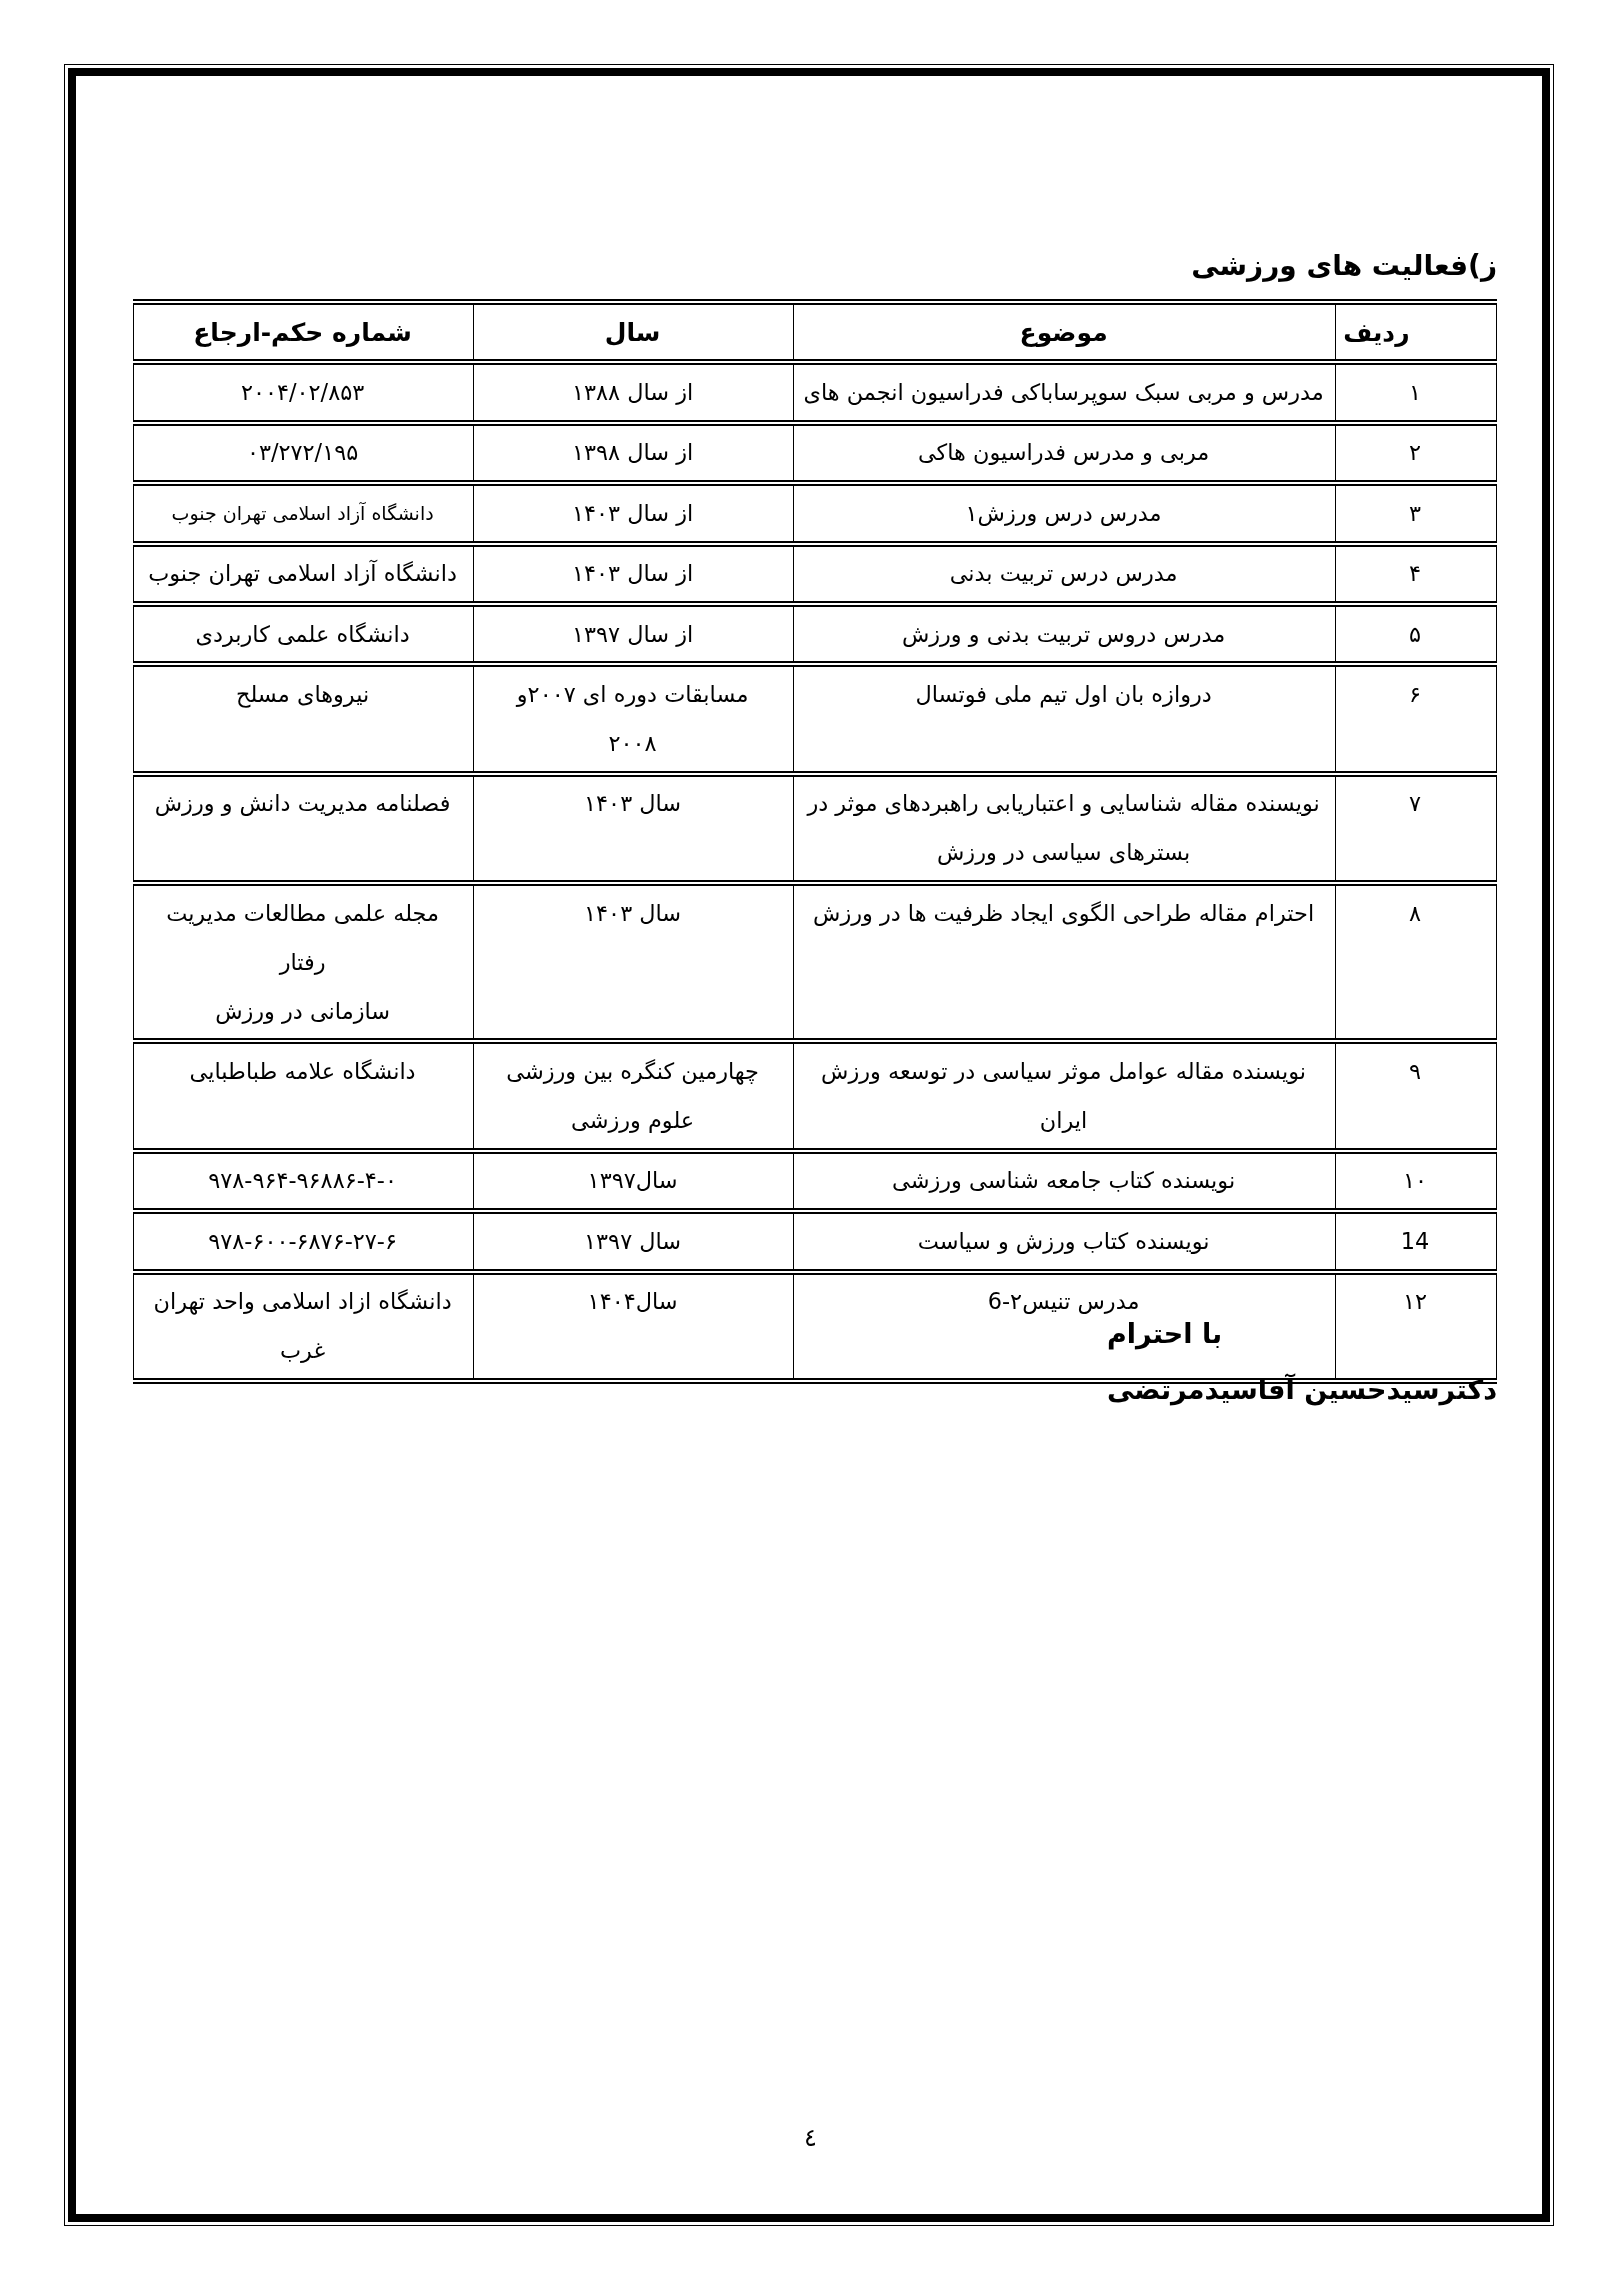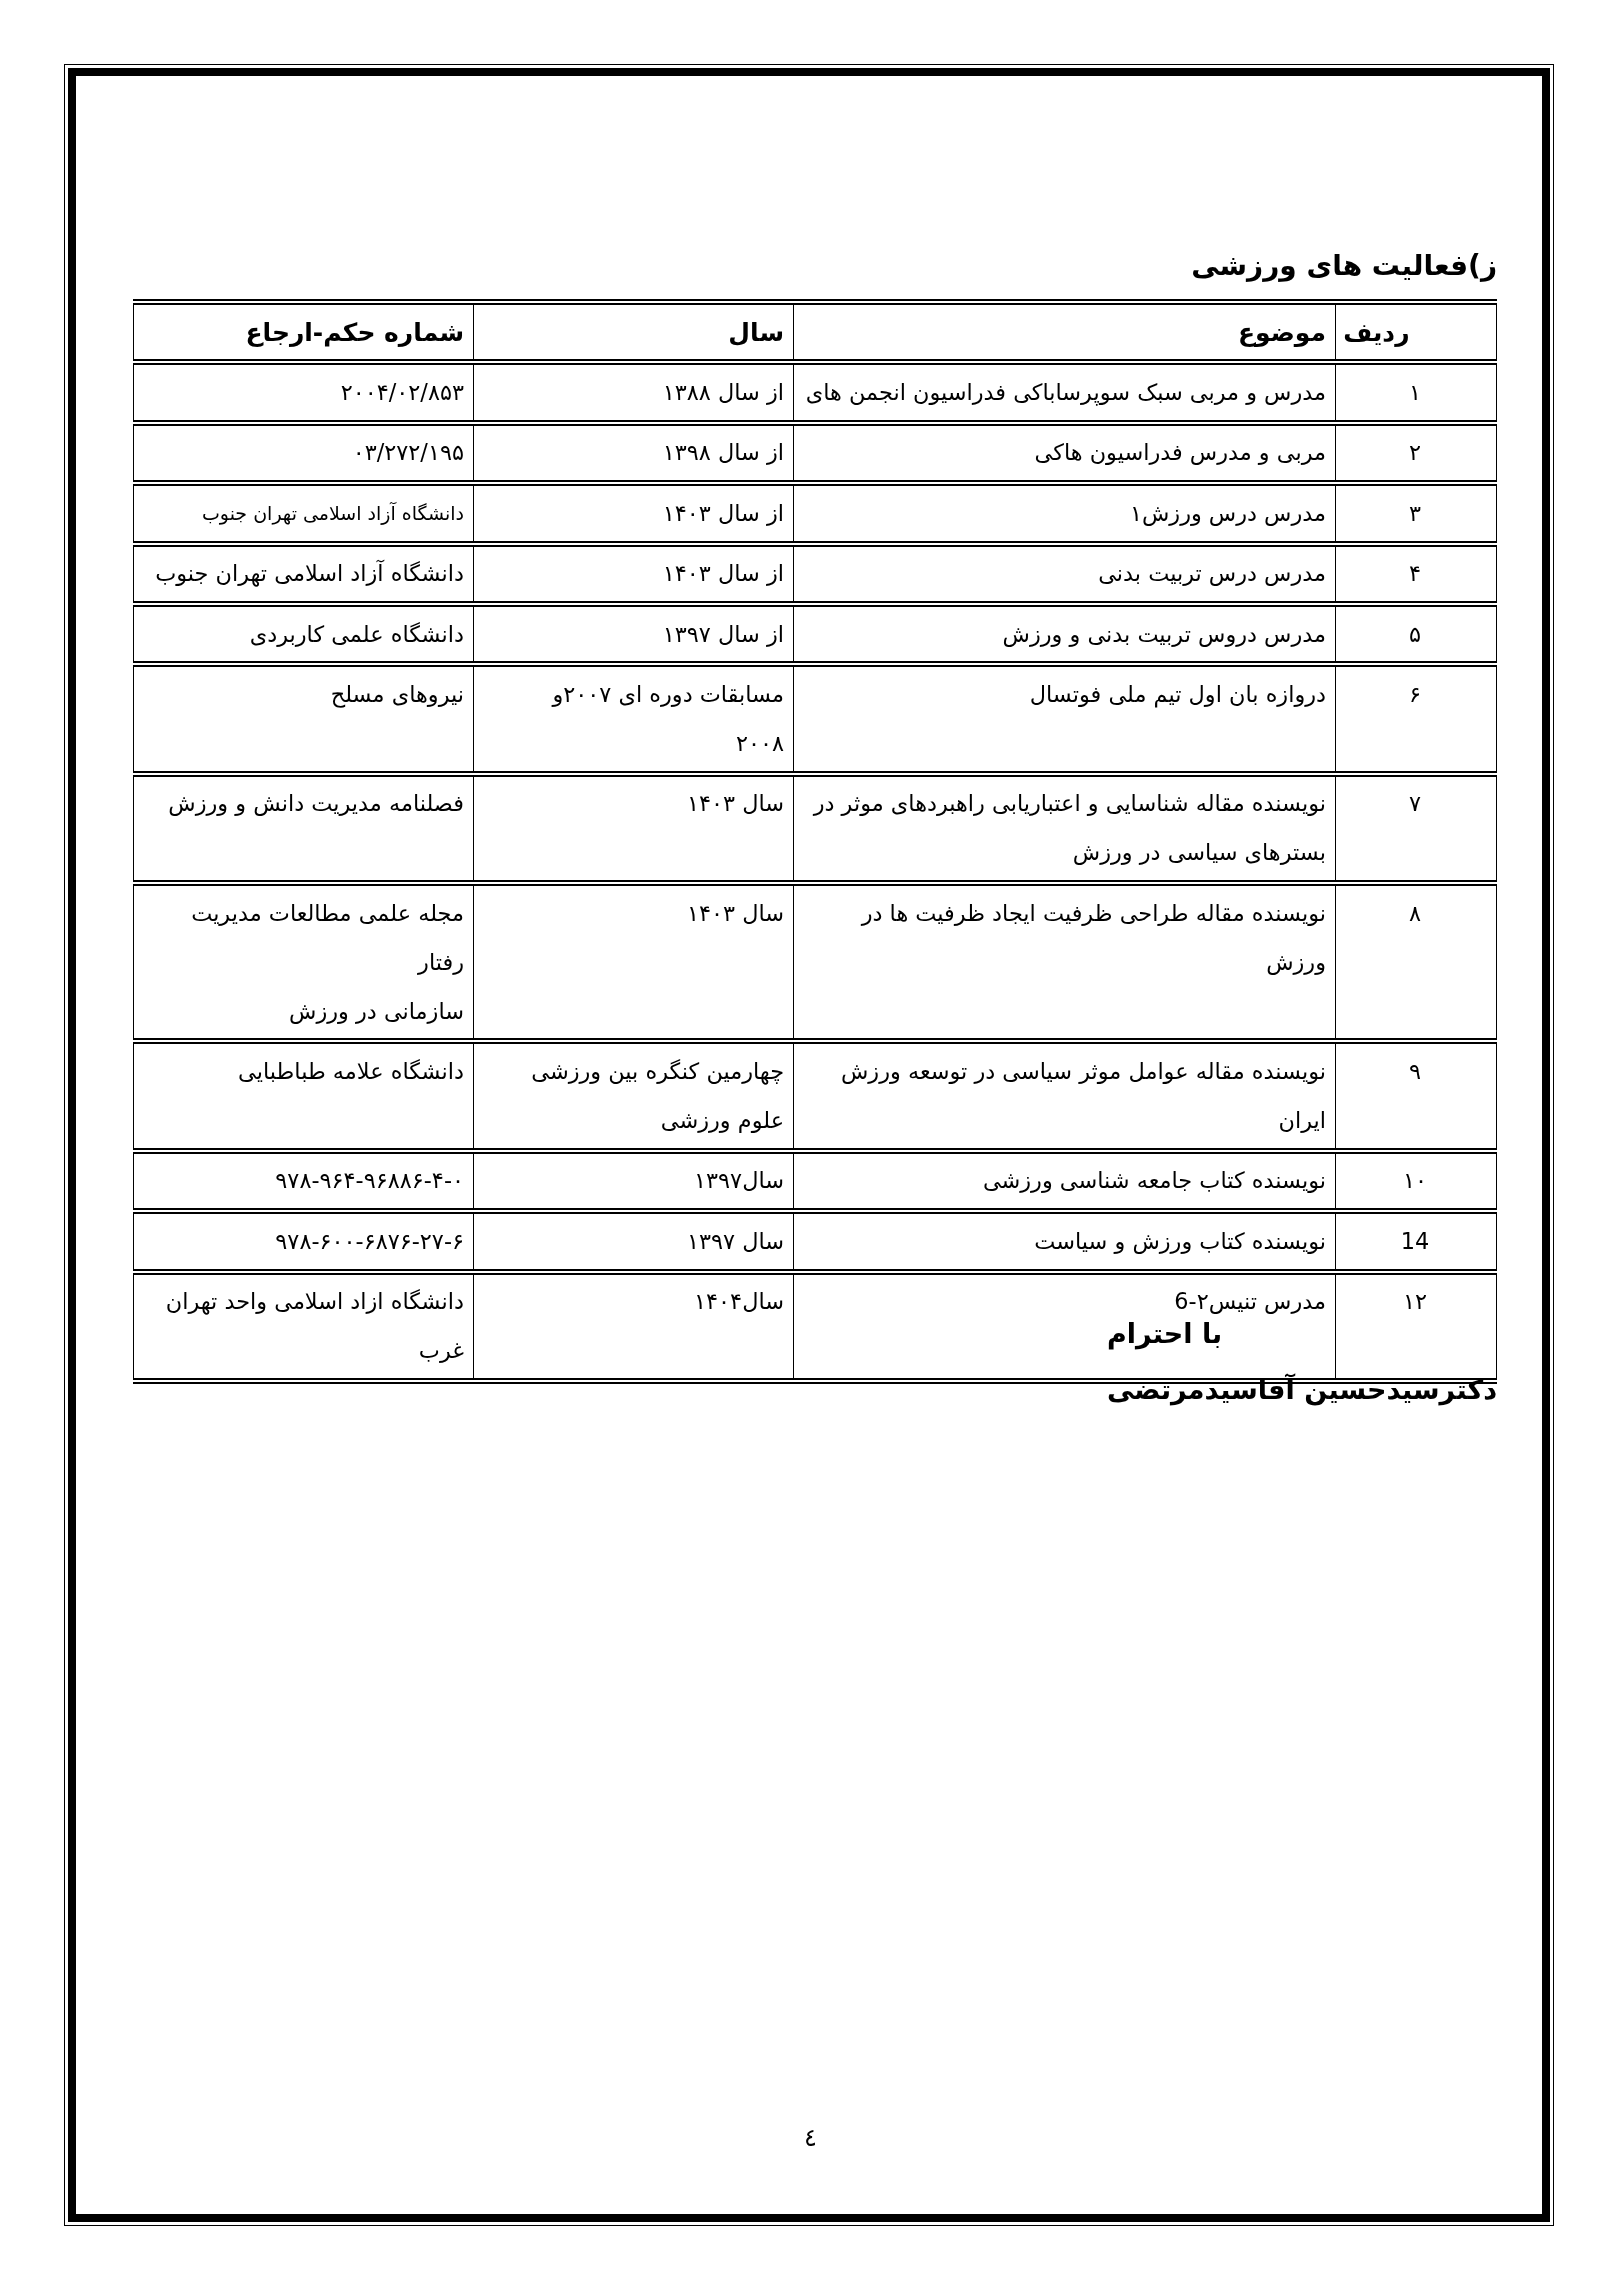--- a/index.html
+++ b/index.html
@@ -43,21 +43,21 @@
     width: 1363px;
     border-collapse: collapse;
     table-layout: fixed;
   }
   .activities th, .activities td {
     border-left: 1.8px solid #000;
     border-right: 1.8px solid #000;
     border-top: 6.3px double #000;
     border-bottom: 6.3px double #000;
     vertical-align: top;
-    text-align: right;
+    text-align: center;
     padding: 2.7px 9px 2.7px 7.2px;
     font-size: 22.4px;
     line-height: 49px;
     white-space: pre-line;
     overflow: hidden;
   }
   .activities th {
     font-weight: bold;
     font-size: 25px;
     height: 56px;
@@ -151,21 +151,21 @@
       </tr>
       <tr>
         <td class="cell-no">۷</td>
         <td class="cell-subj">نویسنده مقاله شناسایی و اعتباریابی راهبردهای موثر در
 بسترهای سیاسی در ورزش</td>
         <td class="cell-year">سال ۱۴۰۳</td>
         <td class="cell-ref">فصلنامه مدیریت دانش و ورزش</td>
       </tr>
       <tr>
         <td class="cell-no">۸</td>
-        <td class="cell-subj">نویسنده مقاله طراحی ظرفیت ایجاد ظرفیت ها در ورزش</td>
+        <td class="cell-subj">احترام مقاله طراحی الگوی ایجاد ظرفیت ها در ورزش</td>
         <td class="cell-year">سال ۱۴۰۳</td>
         <td class="cell-ref">مجله علمی مطالعات مدیریت رفتار
 سازمانی در ورزش</td>
       </tr>
       <tr>
         <td class="cell-no">۹</td>
         <td class="cell-subj">نویسنده مقاله عوامل موثر سیاسی در توسعه ورزش ایران</td>
         <td class="cell-year">چهارمین کنگره بین ورزشی
 علوم ورزشی</td>
         <td class="cell-ref">دانشگاه علامه طباطبایی</td>

